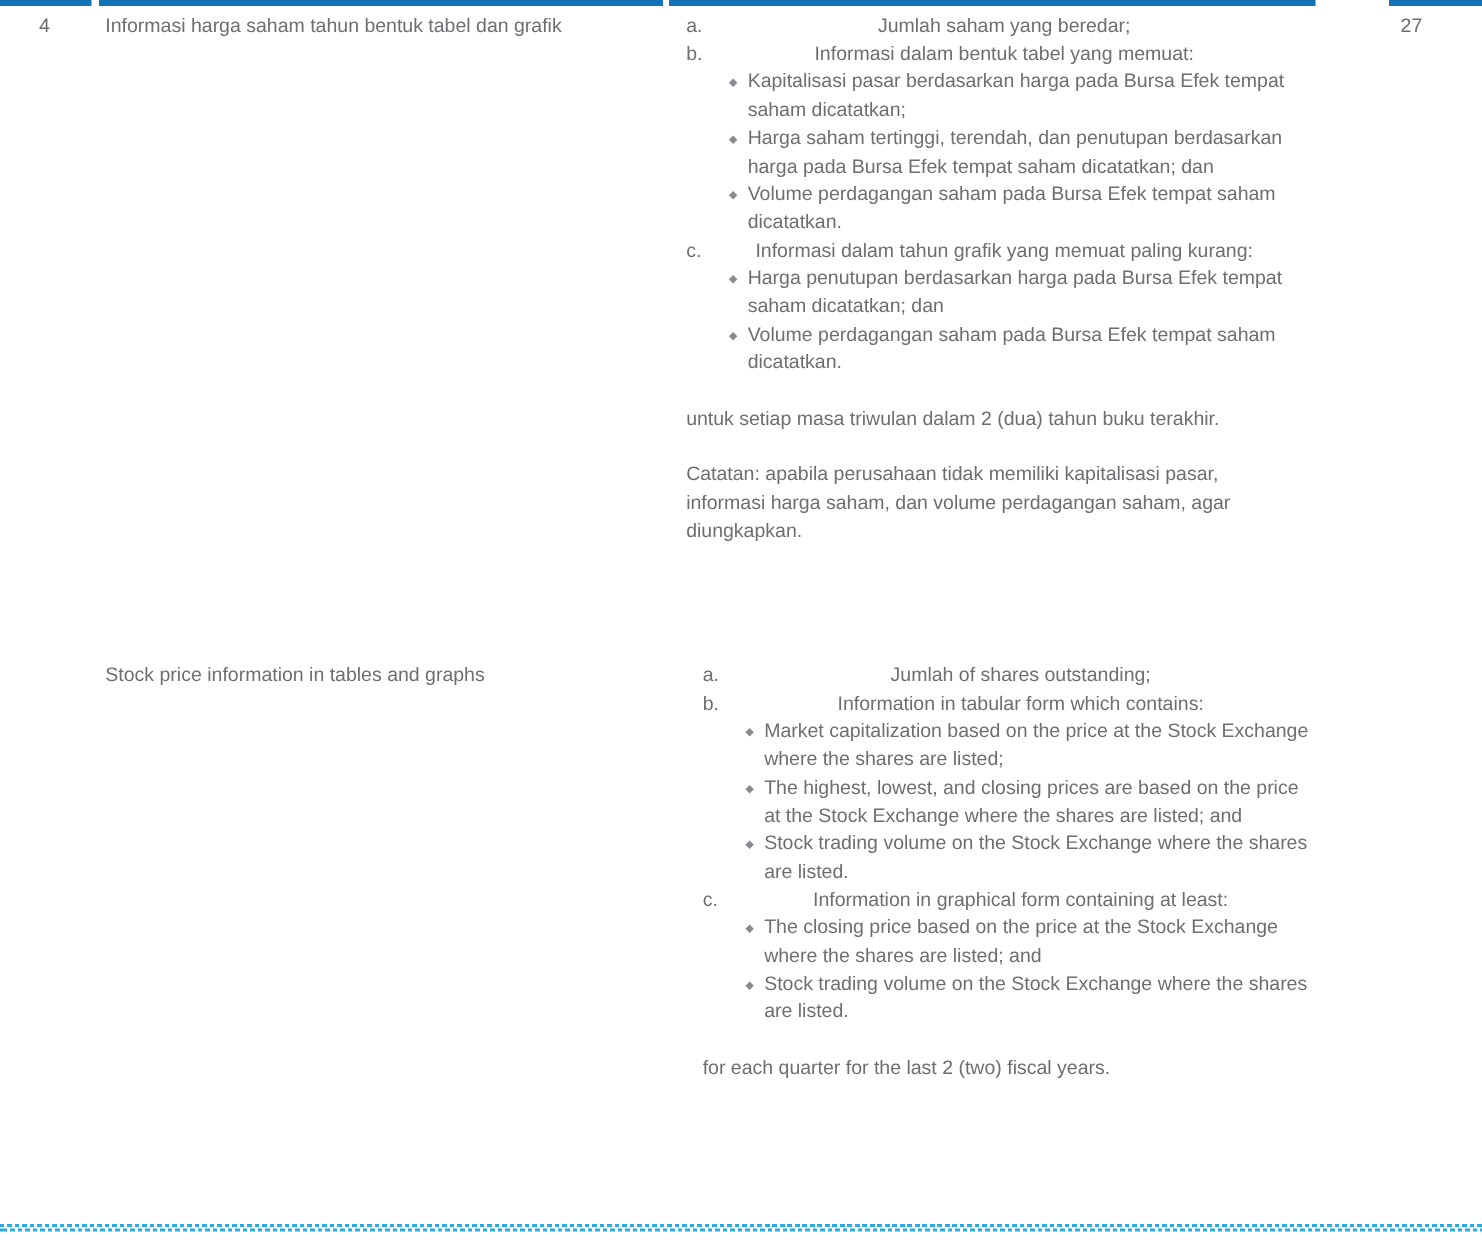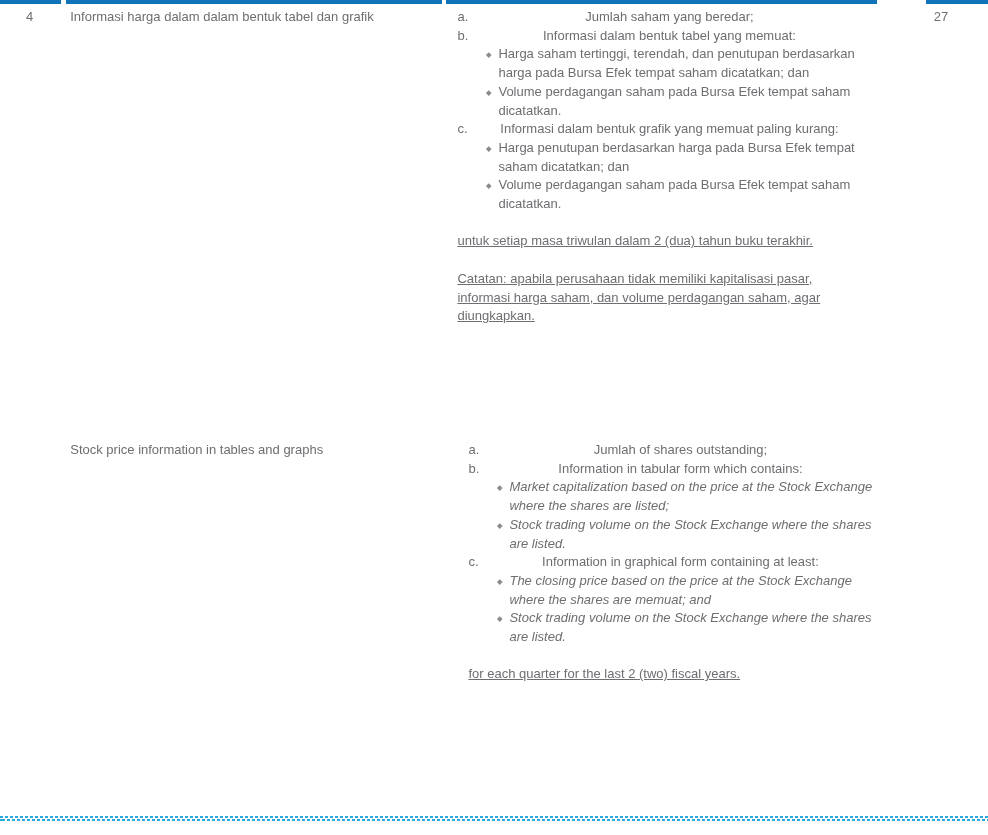--- a/index.html
+++ b/index.html
@@ -52,23 +52,23 @@
   .bullet-wrap { width: 11px; flex: none; position: relative; }
   .bullet-diamond {
     position: absolute;
     top: 8px; left: 0;
     width: 3.5px; height: 3.5px;
     background: #8a8b8e;
     transform: rotate(45deg);
   }
   .bli .btext { flex: 1; }
 
-  .details-en .bli .btext { font-style: italic; }
+  .details-en .bli .btext { }
 
-  p.para { margin: 18.7px 0 0 0; padding: 0; text-decoration: underline; }
+  p.para { margin: 18.7px 0 0 0; padding: 0; }
 
   .dash-row {
     position: absolute;
     left: 0; width: 988px; height: 2px;
     background: repeating-linear-gradient(90deg, #29abe2 0 3px, rgba(255,255,255,0) 3px 5px);
   }
   .dash-row-1 { top: 816px; }
   .dash-row-2 { top: 819px; background-position-x: 2px; }
 </style>
 </head>
@@ -76,50 +76,56 @@
 
 <div class="page">
 
   <div class="row">
 
     <div class="col col-no">
       <div class="cell-text">4</div>
     </div>
 
     <div class="col col-desc">
-      <div class="cell-text">Informasi harga dalam dalam bentuk tabel dan grafik</div>
+      <div class="cell-text">Informasi harga saham tahun bentuk tabel dan grafik</div>
       <div class="desc-en">Stock price information in tables and graphs</div>
     </div>
 
     <div class="col col-details">
 
       <div class="details-block details-id">
         <div class="li">
           <span class="marker">a.</span>
           <span class="text">Jumlah saham yang beredar;</span>
         </div>
         <div class="li">
           <span class="marker">b.</span>
           <span class="text">Informasi dalam bentuk tabel yang memuat:</span>
         </div>
         <div class="bli">
           <span class="bullet-wrap">
               <span class="bullet-diamond"></span>
             </span>
+          <span class="btext">Kapitalisasi pasar berdasarkan harga pada Bursa Efek tempat saham dicatatkan;</span>
+        </div>
+        <div class="bli">
+          <span class="bullet-wrap">
+              <span class="bullet-diamond"></span>
+            </span>
           <span class="btext">Harga saham tertinggi, terendah, dan penutupan berdasarkan harga pada Bursa Efek tempat saham dicatatkan; dan</span>
         </div>
         <div class="bli">
           <span class="bullet-wrap">
               <span class="bullet-diamond"></span>
             </span>
           <span class="btext">Volume perdagangan saham pada Bursa Efek tempat saham dicatatkan.</span>
         </div>
         <div class="li">
           <span class="marker">c.</span>
-          <span class="text">Informasi dalam bentuk grafik yang memuat paling kurang:</span>
+          <span class="text">Informasi dalam tahun grafik yang memuat paling kurang:</span>
         </div>
         <div class="bli">
           <span class="bullet-wrap">
               <span class="bullet-diamond"></span>
             </span>
           <span class="btext">Harga penutupan berdasarkan harga pada Bursa Efek tempat saham dicatatkan; dan</span>
         </div>
         <div class="bli">
           <span class="bullet-wrap">
               <span class="bullet-diamond"></span>
@@ -142,31 +148,37 @@
         <div class="bli">
           <span class="bullet-wrap">
               <span class="bullet-diamond"></span>
             </span>
           <span class="btext">Market capitalization based on the price at the Stock Exchange where the shares are listed;</span>
         </div>
         <div class="bli">
           <span class="bullet-wrap">
               <span class="bullet-diamond"></span>
             </span>
+          <span class="btext">The highest, lowest, and closing prices are based on the price at the Stock Exchange where the shares are listed; and</span>
+        </div>
+        <div class="bli">
+          <span class="bullet-wrap">
+              <span class="bullet-diamond"></span>
+            </span>
           <span class="btext">Stock trading volume on the Stock Exchange where the shares are listed.</span>
         </div>
         <div class="li">
           <span class="marker">c.</span>
           <span class="text">Information in graphical form containing at least:</span>
         </div>
         <div class="bli">
           <span class="bullet-wrap">
               <span class="bullet-diamond"></span>
             </span>
-          <span class="btext">The closing price based on the price at the Stock Exchange where the shares are memuat; and</span>
+          <span class="btext">The closing price based on the price at the Stock Exchange where the shares are listed; and</span>
         </div>
         <div class="bli">
           <span class="bullet-wrap">
               <span class="bullet-diamond"></span>
             </span>
           <span class="btext">Stock trading volume on the Stock Exchange where the shares are listed.</span>
         </div>
         <p class="para">for each quarter for the last 2 (two) fiscal years.</p>
       </div>
 

